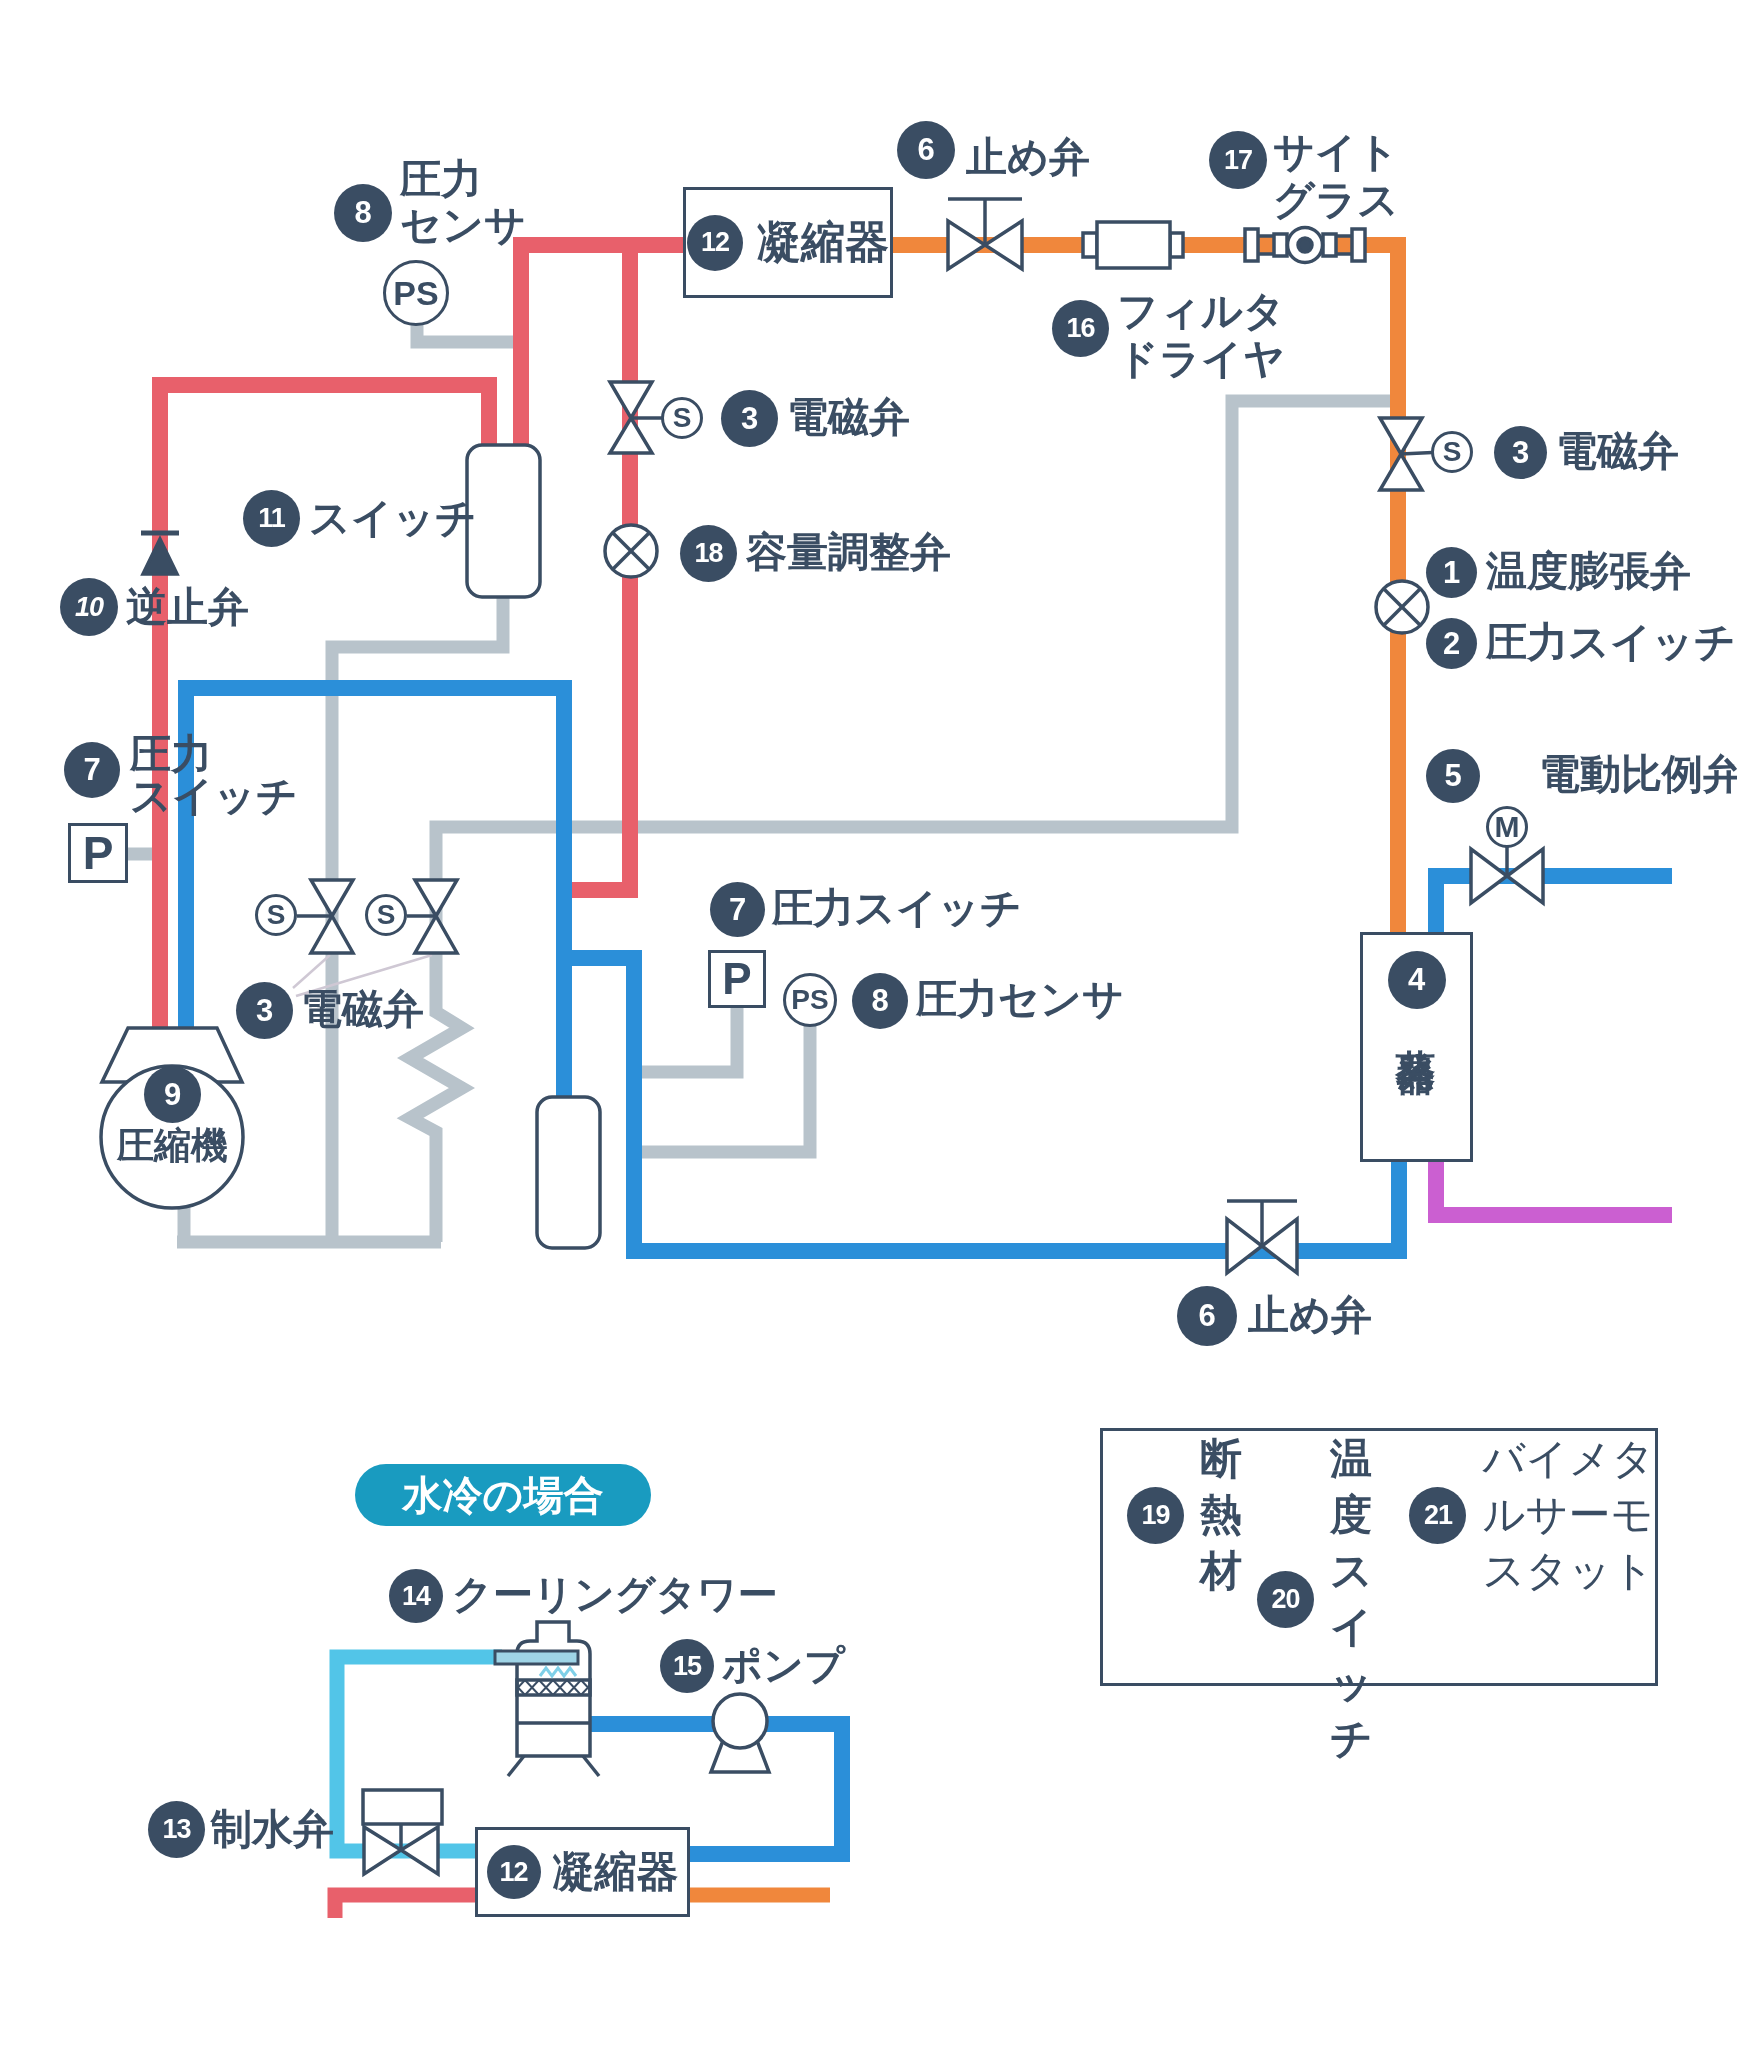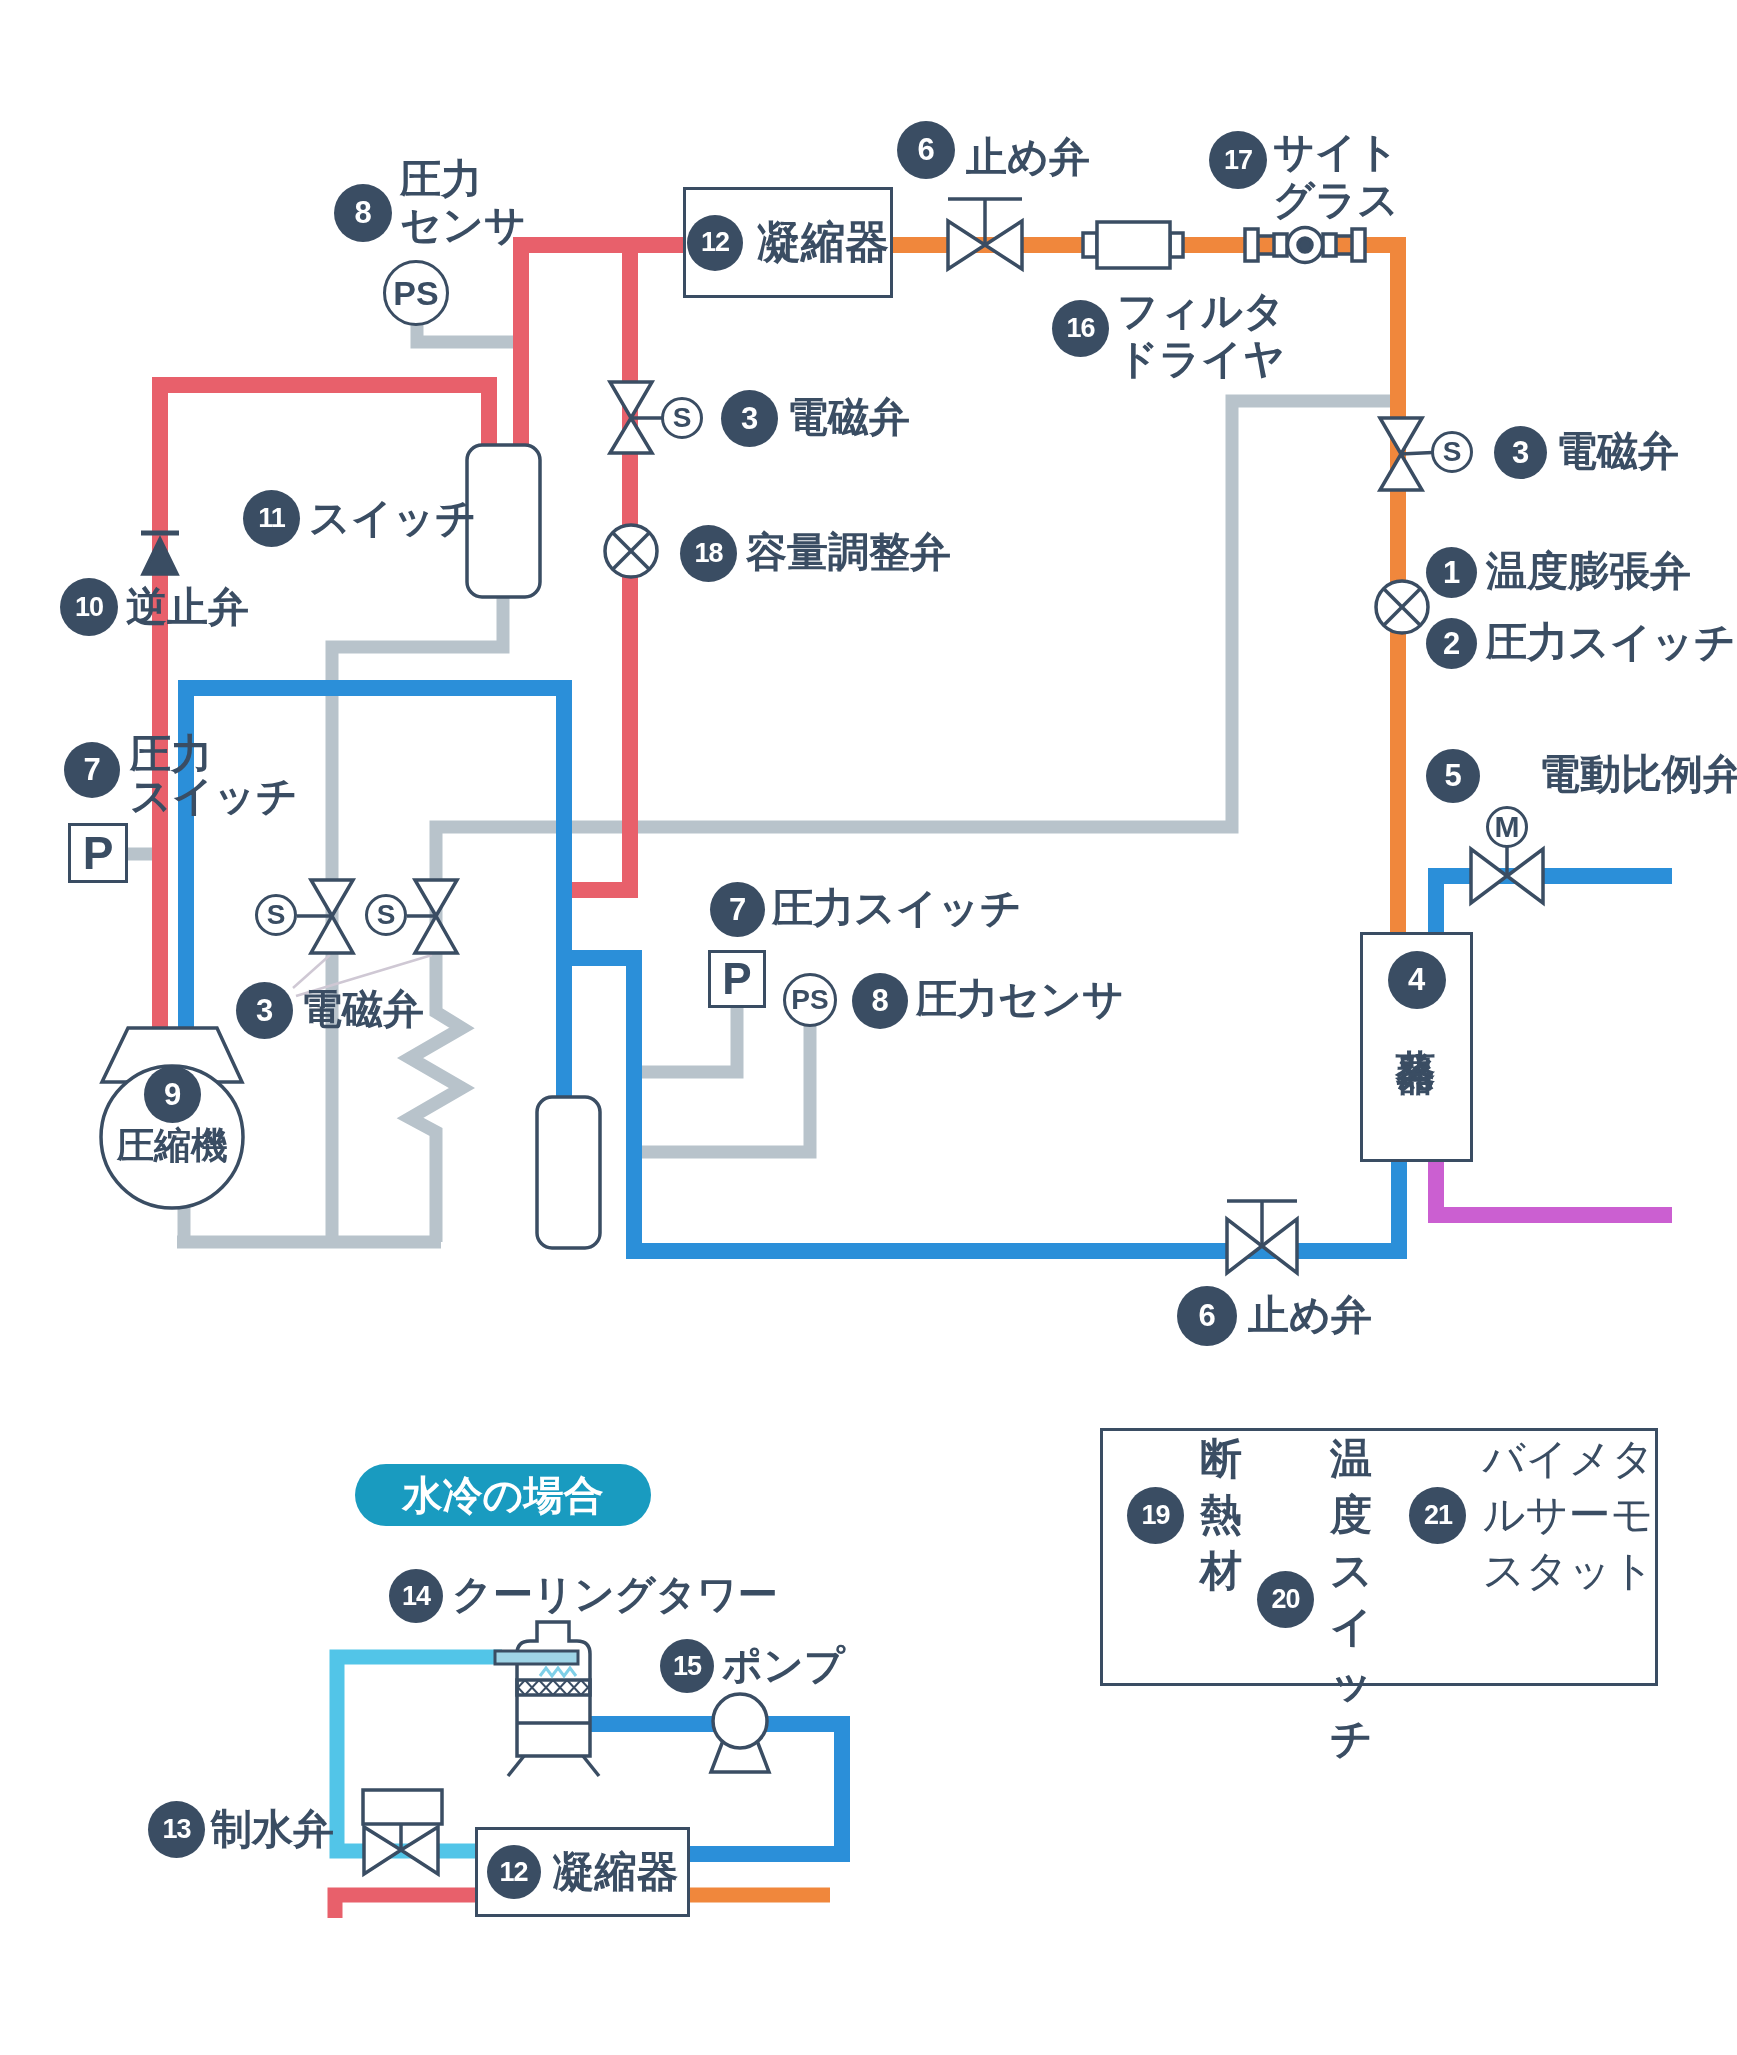--- a/index.html
+++ b/index.html
@@ -235,21 +235,21 @@
 
   <div class="badge" style="left:721px;top:390px;width:57px;height:57px;">3</div>
   <div class="lbl" style="left:787px;top:396px;">電磁弁</div>
 
   <div class="badge two" style="left:680px;top:525px;width:57px;height:57px;">18</div>
   <div class="lbl" style="left:746px;top:531px;">容量調整弁</div>
 
   <div class="badge two" style="left:243px;top:490px;width:57px;height:57px;">11</div>
   <div class="lbl" style="left:309px;top:497px;">スイッチ</div>
 
-  <div class="badge two" style="left:60px;top:578px;width:58px;height:58px;">10</div>
+  <div class="badge two" style="left:60px;top:578px;width:58px;height:58px;font-style:italic;">10</div>
   <div class="lbl" style="left:126px;top:586px;">逆止弁</div>
 
   <div class="badge" style="left:64px;top:742px;width:56px;height:56px;">7</div>
   <div class="lbl" style="left:130px;top:733px;">圧力</div>
   <div class="lbl" style="left:130px;top:775px;">スイッチ</div>
 
   <div class="badge" style="left:144px;top:1066px;width:57px;height:57px;">9</div>
   <div class="lbl" style="left:117px;top:1127px;font-size:37px;">圧縮機</div>
 
   <div class="badge" style="left:236px;top:982px;width:57px;height:57px;">3</div>

